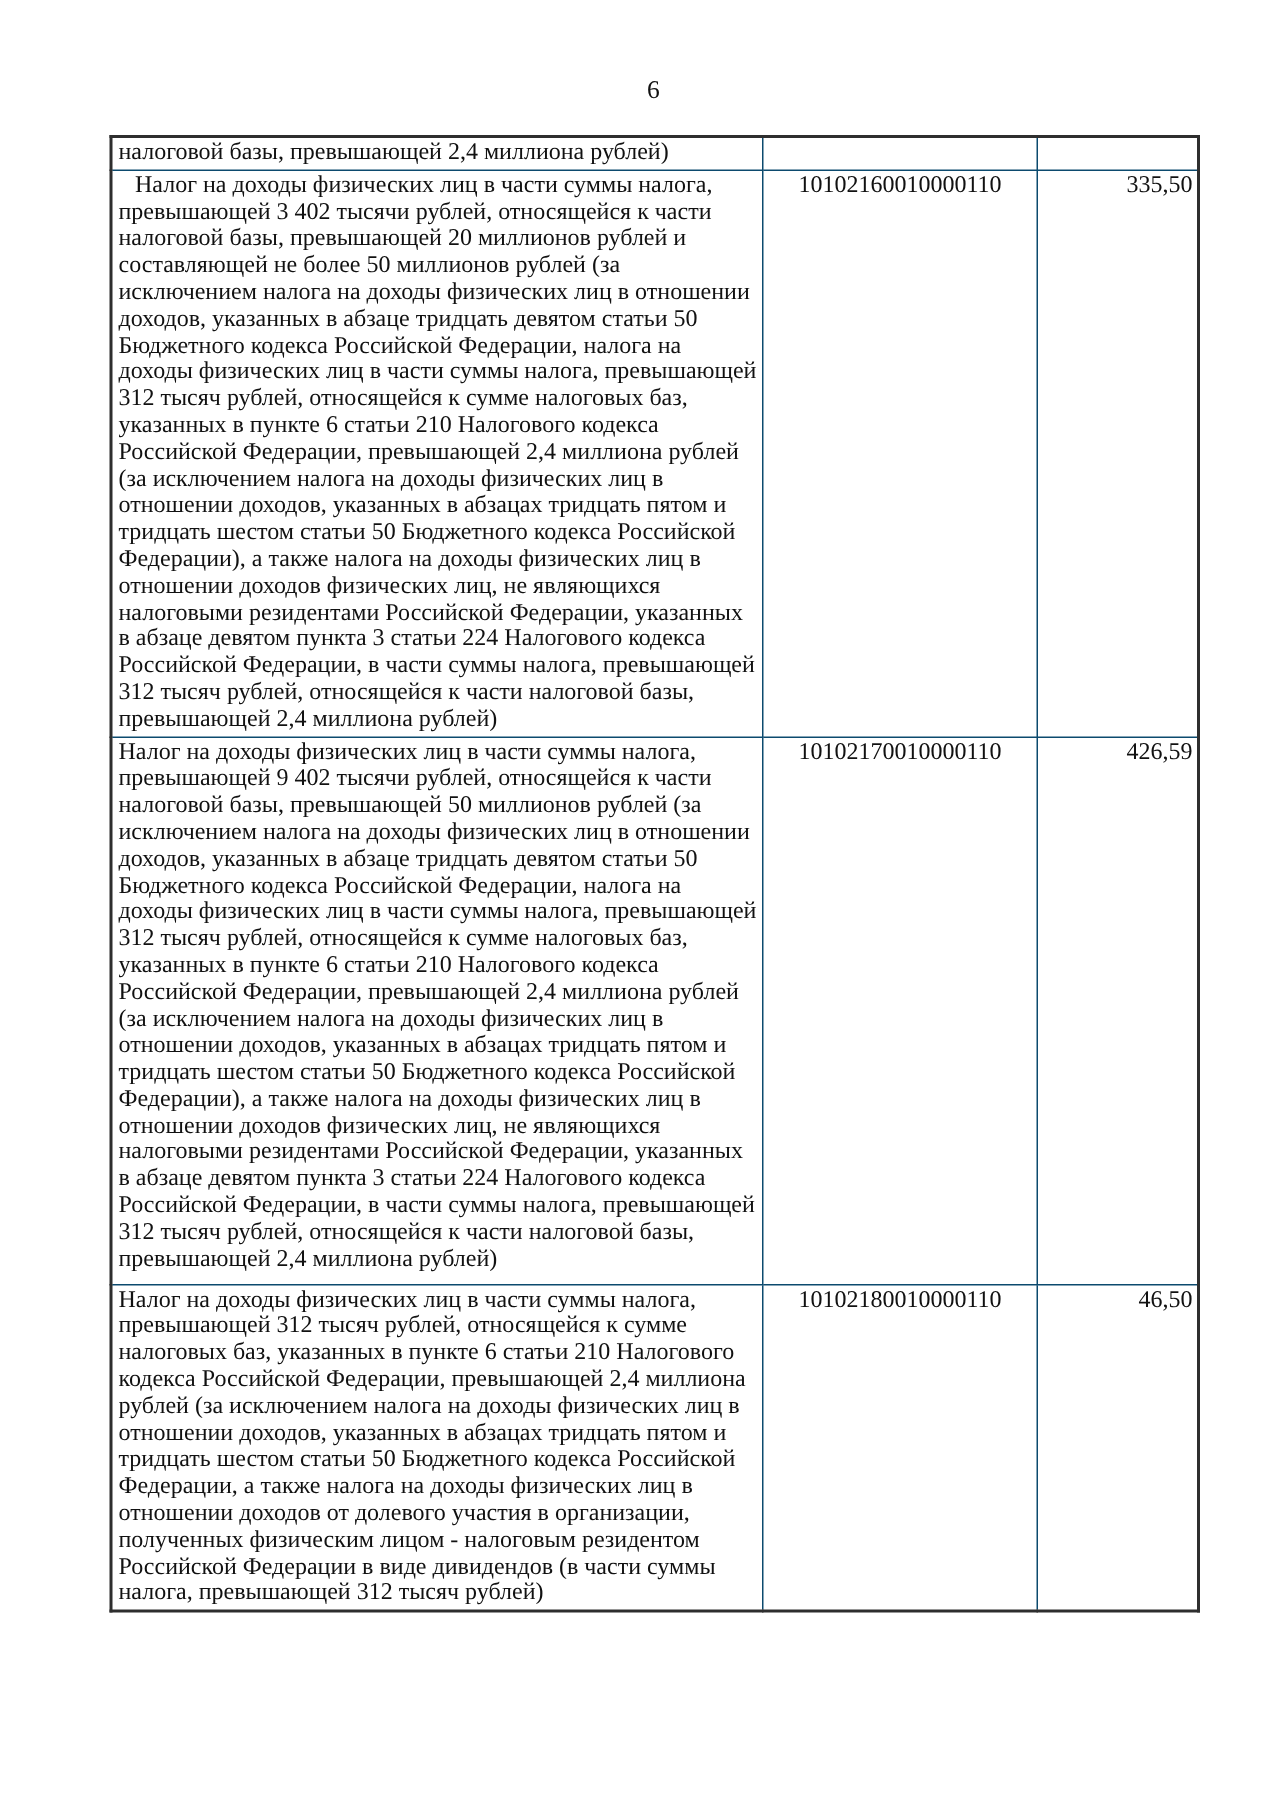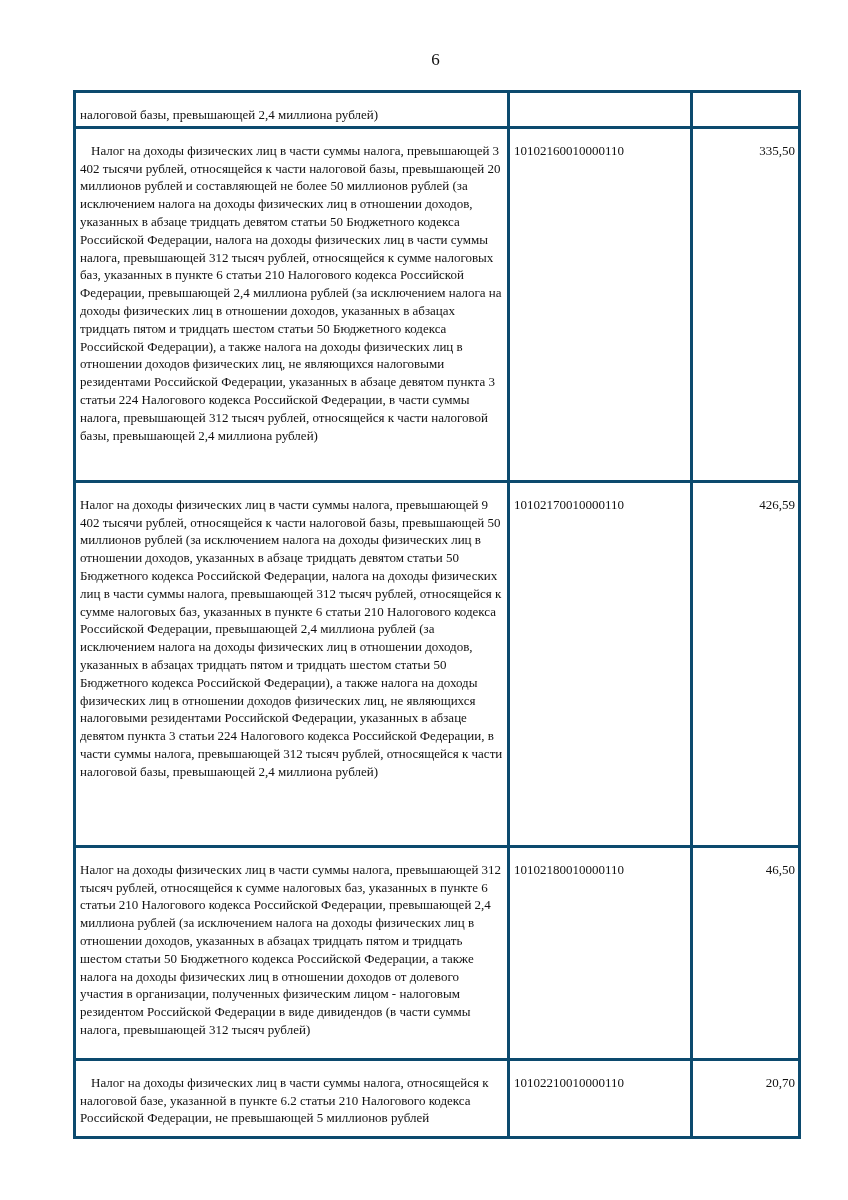--- a/index.html
+++ b/index.html
@@ -30,31 +30,31 @@
     left: 73px;
     width: 725px;
     border-collapse: collapse;
     table-layout: fixed;
     border: 2px solid #2e2e2e;
   }
   table.budget-table col.c-text   { width: 434px; }
   table.budget-table col.c-code   { width: 183px; }
   table.budget-table col.c-amount { width: 108px; }
   table.budget-table td {
-    border: 3px solid #0c4a6e;
-    font-size: 13px;
+    border: 1px solid #0c4a6e;
+    font-size: 16px;
     line-height: 17.8px;
-    padding: 13px 3px 2px 4px;
+    padding: 1px 3px 2px 4px;
     vertical-align: top;
     word-wrap: break-word;
   }
   td.cell-text { text-align: left; }
   tr.indent td.cell-text { text-indent: 11px; }
   td.cell-code {
-    text-align: left;
+    text-align: center;
     vertical-align: bottom;
     padding-bottom: 3px;
   }
   td.cell-amount {
     text-align: right;
     vertical-align: bottom;
     padding-right: 8px;
     padding-bottom: 3px;
     margin-top: 12px;
   }
@@ -92,19 +92,14 @@
     <tr class="r2">
       <td class="cell-text">Налог на доходы физических лиц в части суммы налога, превышающей 9 402 тысячи рублей, относящейся к части налоговой базы, превышающей 50 миллионов рублей (за исключением налога на доходы физических лиц в отношении доходов, указанных в абзаце тридцать девятом статьи 50 Бюджетного кодекса Российской Федерации, налога на доходы физических лиц в части суммы налога, превышающей 312 тысяч рублей, относящейся к сумме налоговых баз, указанных в пункте 6 статьи 210 Налогового кодекса Российской Федерации, превышающей 2,4 миллиона рублей (за исключением налога на доходы физических лиц в отношении доходов, указанных в абзацах тридцать пятом и тридцать шестом статьи 50 Бюджетного кодекса Российской Федерации), а также налога на доходы физических лиц в отношении доходов физических лиц, не являющихся налоговыми резидентами Российской Федерации, указанных в абзаце девятом пункта 3 статьи 224 Налогового кодекса Российской Федерации, в части суммы налога, превышающей 312 тысяч рублей, относящейся к части налоговой базы, превышающей 2,4 миллиона рублей)</td>
       <td class="cell-code">10102170010000110</td>
       <td class="cell-amount">426,59</td>
     </tr>
     <tr class="r3">
       <td class="cell-text">Налог на доходы физических лиц в части суммы налога, превышающей 312 тысяч рублей, относящейся к сумме налоговых баз, указанных в пункте 6 статьи 210 Налогового кодекса Российской Федерации, превышающей 2,4 миллиона рублей (за исключением налога на доходы физических лиц в отношении доходов, указанных в абзацах тридцать пятом и тридцать шестом статьи 50 Бюджетного кодекса Российской Федерации, а также налога на доходы физических лиц в отношении доходов от долевого участия в организации, полученных физическим лицом - налоговым резидентом Российской Федерации в виде дивидендов (в части суммы налога, превышающей 312 тысяч рублей)</td>
       <td class="cell-code">10102180010000110</td>
       <td class="cell-amount">46,50</td>
     </tr>
-    <tr class="r4 indent">
-      <td class="cell-text">Налог на доходы физических лиц в части суммы налога, относящейся к налоговой базе, указанной в пункте 6.2 статьи 210 Налогового кодекса Российской Федерации, не превышающей 5 миллионов рублей</td>
-      <td class="cell-code">10102210010000110</td>
-      <td class="cell-amount">20,70</td>
-    </tr>
   </tbody>
 </table>
 
 </body></html>

